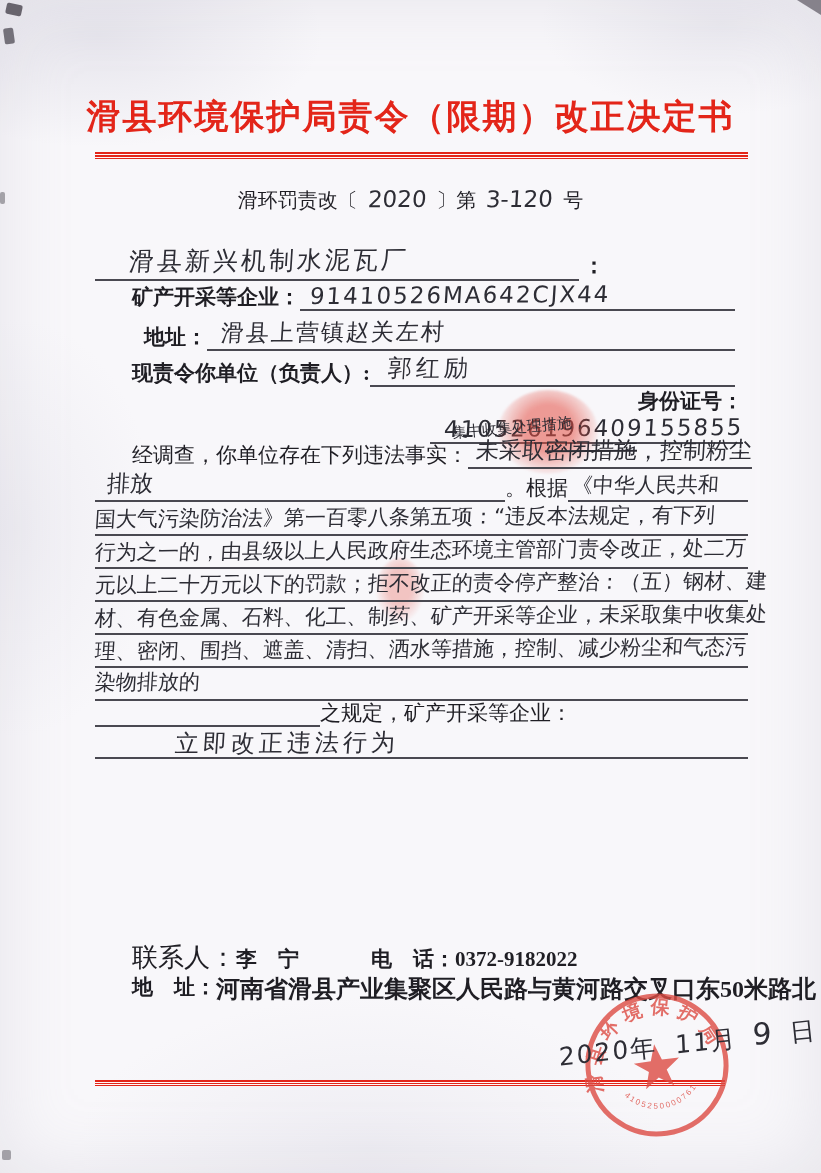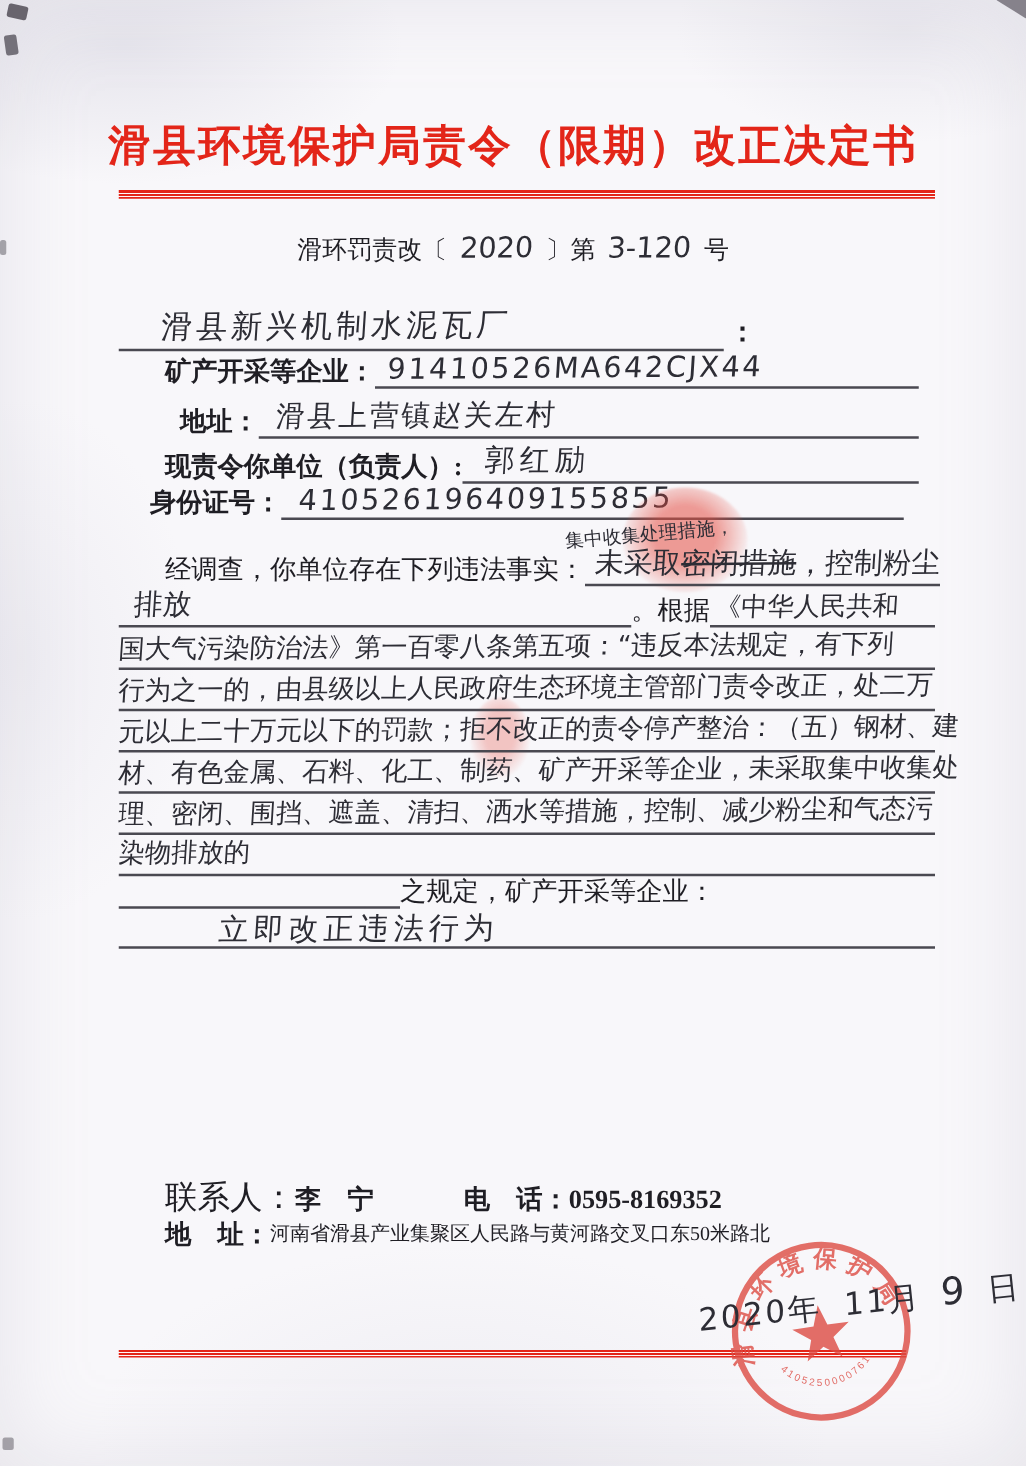--- a/index.html
+++ b/index.html
@@ -67,21 +67,21 @@
     <div class="ul fill" style="padding:0 0 1px 10px;"><span class="hw skew nowrap" style="font-size:23px;letter-spacing:2px;">91410526MA642CJX44</span></div>
   </div>
   <div class="abs row" style="left:132px;top:317px;width:603px;">
     <span class="print nowrap" style="font-size:21px;font-weight:700;margin-left:12px;">地址：</span>
     <div class="ul fill" style="padding:0 0 1px 14px;"><span class="hw skew nowrap" style="font-size:23px;letter-spacing:2px;">滑县上营镇赵关左村</span></div>
   </div>
   <div class="abs row" style="left:132px;top:352px;width:603px;">
     <span class="print nowrap" style="font-size:21px;font-weight:700;">现责令你单位（负责人）:</span>
     <div class="ul fill" style="padding:0 0 1px 18px;"><span class="hw skew nowrap" style="font-size:24px;letter-spacing:4px;">郭红励</span></div>
   </div>
-  <div class="abs row" style="left:120px;top:387px;width:603px;">
+  <div class="abs row" style="left:140px;top:387px;width:603px;flex-direction:column;">
     <span class="print nowrap" style="font-size:21px;font-weight:700;">身份证号：</span>
     <div class="ul fill" style="padding:0 0 1px 14px;"><span class="hw skew nowrap" style="font-size:23px;letter-spacing:2px;">410526196409155855</span></div>
   </div>
 
   <div class="abs fingerprint" style="left:498px;top:390px;width:100px;height:84px;"></div>
   <div class="abs fingerprint" style="left:376px;top:558px;width:48px;height:64px;opacity:.55;"></div>
 
   <div class="abs hw skew nowrap" style="left:452px;top:418px;font-size:15px;transform:rotate(-5deg);z-index:3;">集中收集处理措施，</div>
 
   <div class="abs row" style="left:132px;top:435px;width:603px;z-index:2;">
@@ -112,25 +112,25 @@
 
   <div class="abs ul" style="left:95px;top:727px;width:653px;height:32px;padding-left:80px;box-sizing:border-box;">
     <span class="hw skew" style="font-size:24px;letter-spacing:4px;">立即改正违法行为</span>
   </div>
 
 
   <div class="abs row nowrap" style="left:132px;top:940px;width:620px;align-items:baseline;">
     <span class="print" style="font-size:26px;font-weight:400;">联系人：</span>
     <span class="print" style="font-size:21px;font-weight:700;width:135px;">李　宁</span>
     <span class="print" style="font-size:21px;font-weight:700;">电　话：</span>
-    <span class="print" style="font-size:21px;font-weight:700;">0595-8169352</span>
+    <span class="print" style="font-size:21px;font-weight:700;">0372-9182022</span>
   </div>
-  <div class="abs row nowrap" style="left:132px;top:973px;width:660px;align-items:center;">
+  <div class="abs row nowrap" style="left:132px;top:973px;width:660px;align-items:flex-start;">
     <span class="print" style="font-size:21px;font-weight:700;">地　址：</span>
-    <span class="print" style="font-size:16px;font-weight:400;">河南省滑县产业集聚区人民路与黄河路交叉口东50米路北</span>
+    <span class="print" style="font-size:24px;font-weight:700;">河南省滑县产业集聚区人民路与黄河路交叉口东50米路北</span>
   </div>
 
   <svg class="abs" style="left:582px;top:990px;z-index:4;" width="150" height="150" viewBox="0 0 150 150">
     <g opacity="0.8" transform="rotate(-8 75 75)">
       <circle cx="75" cy="75" r="69" fill="none" stroke="#dd4b43" stroke-width="5"></circle>
       <path d="M75,54 L80.6,70.3 L97.8,70.6 L84,80.9 L89.1,97.4 L75,87.5 L60.9,97.4 L66,80.9 L52.2,70.6 L69.4,70.3 Z" fill="#dd4b43"></path>
       <defs>
         <path id="sealArcTop" d="M 20,100 A 58,58 0 1 1 130,100" fill="none"></path>
         <path id="sealArcBottom" d="M 36,98 A 47,47 0 0 0 114,98" fill="none"></path>
       </defs>

